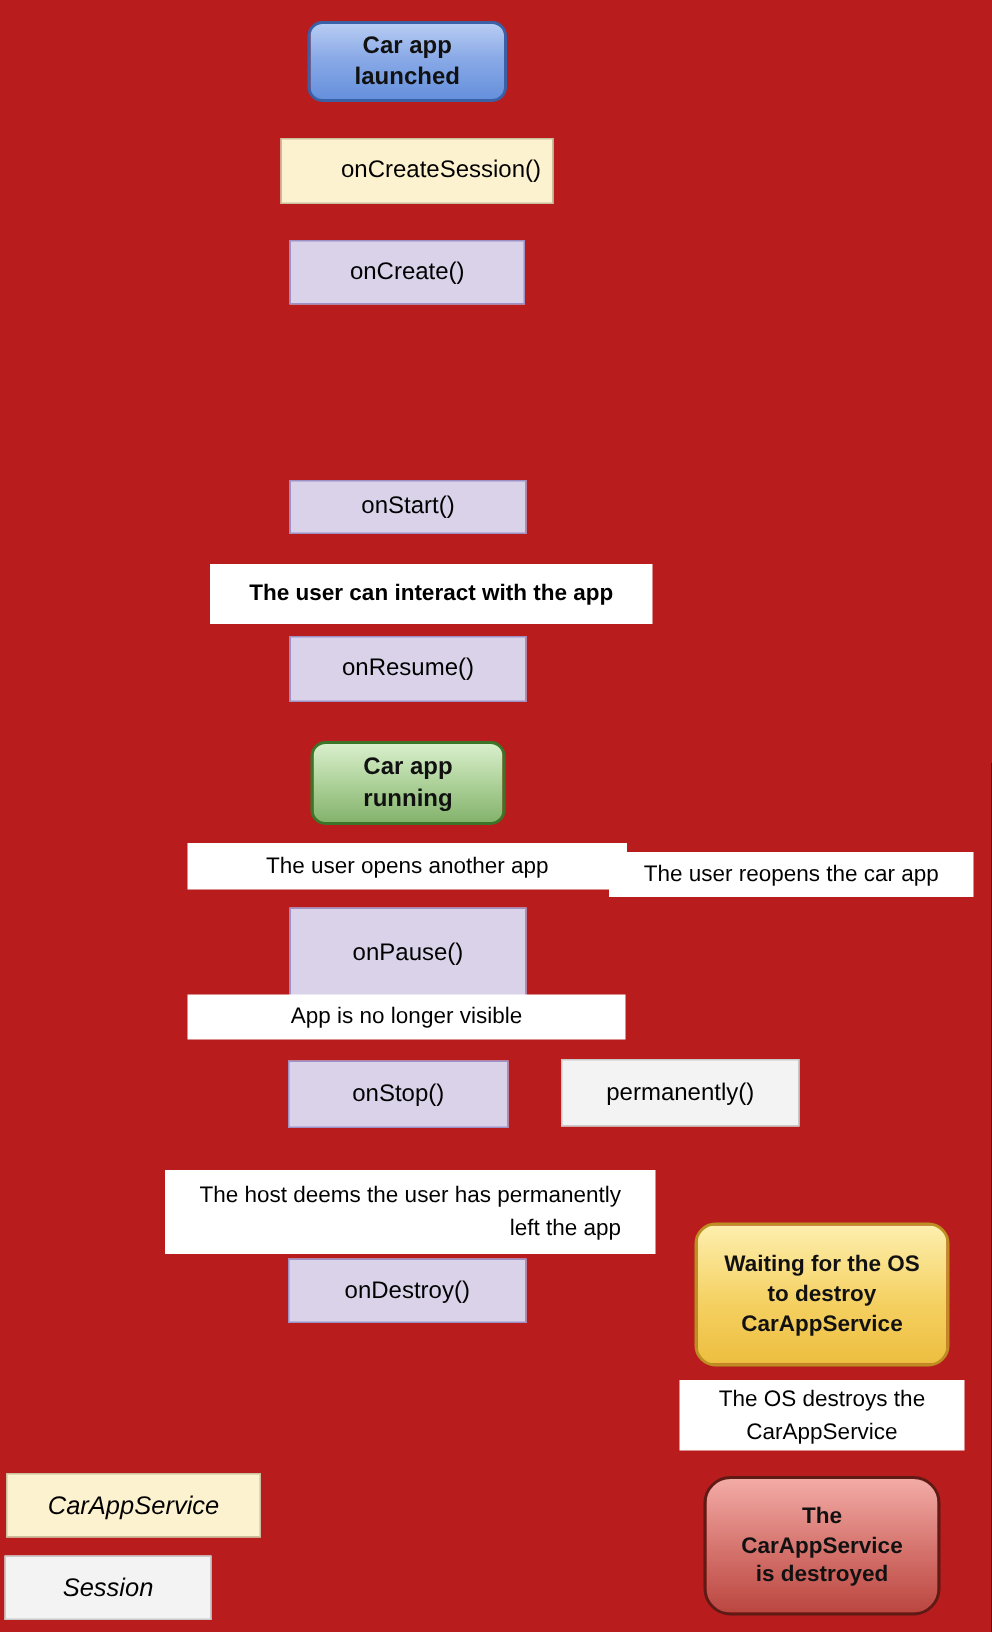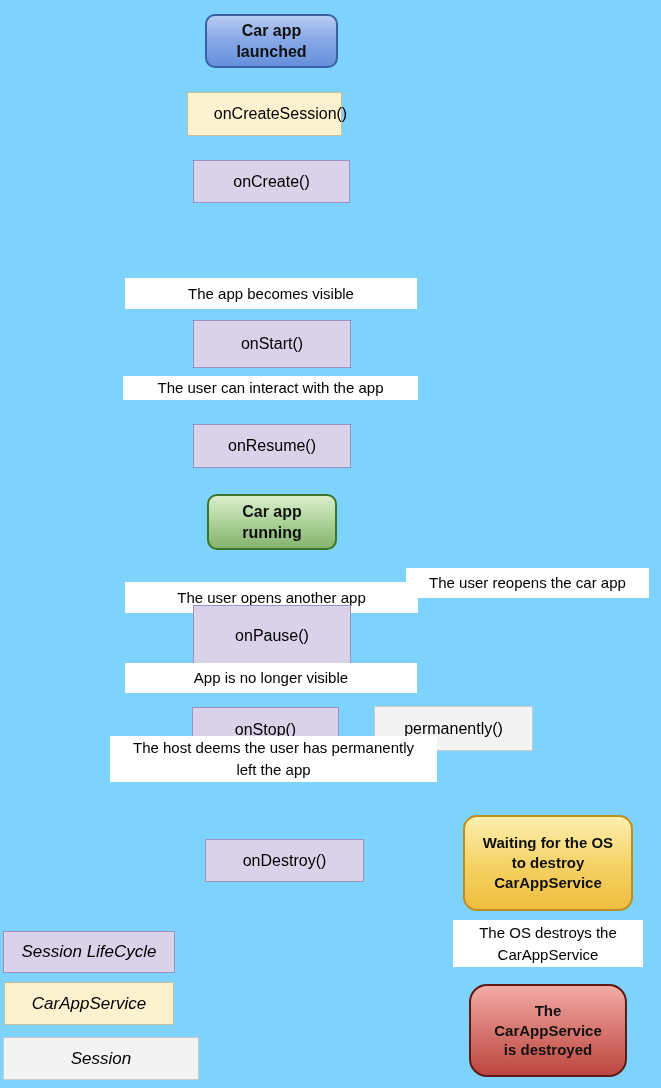--- a/index.html
+++ b/index.html
@@ -1,18 +1,18 @@
 <!DOCTYPE html>
 <html><head>
 <meta charset="utf-8">
 <style>
   html,body { margin:0; padding:0; background:#000; }
   .canvas {
     position:relative; width:661px; height:1088px;
-    background:#7dd3fc; overflow:hidden;
+    background:#b91c1c; overflow:hidden;
     font-family:"Liberation Sans", sans-serif;
     color:#000;
   }
   .node {
     position:absolute; box-sizing:border-box;
     display:flex; align-items:center; justify-content:center;
     text-align:center; white-space:pre-line;
   }
   
   .lifecycle { background:#d9d2e9; border:1px solid #9e91c5; font-size:16px; }
@@ -42,63 +42,61 @@
   .legend-box { font-style:italic; font-size:17px; }
 </style>
 </head>
 <body>
 
 <div class="canvas">
 
   <div class="node state state-blue" style="left:205px; top:14px;  width:133px; height:54px;">Car app
 launched</div>
 
-  <div class="node service" style="left:187px; top:92px;  width:155px; height:44px;padding-left:32px;">onCreateSession()</div>
+  <div class="node service" style="left:187px; top:92px;  width:182px; height:44px;padding-left:32px;">onCreateSession()</div>
 
   <div class="node lifecycle" style="left:193px; top:160px; width:157px; height:43px;">onCreate()</div>
 
 
-  <div class="node note" style="left:125px; top:278px; width:292px; height:31px;">The app becomes visible</div>
 
-  <div class="node lifecycle" style="left:193px; top:320px; width:158px; height:48px;">onStart()</div>
+  <div class="node lifecycle" style="left:193px; top:320px; width:158px; height:36px;">onStart()</div>
 
-  <div class="node note" style="left:123px; top:376px; width:295px; height:24px;">The user can interact with the app</div>
+  <div class="node note" style="left:140px; top:376px; width:295px; height:40px;font-weight:bold;">The user can interact with the app</div>
 
   <div class="node lifecycle" style="left:193px; top:424px; width:158px; height:44px;">onResume()</div>
 
   <div class="node state state-green" style="left:207px; top:494px; width:130px; height:56px;">Car app
 running</div>
 
-  <div class="node note" style="left:125px; top:582px; width:293px; height:31px;">The user opens another app</div>
+  <div class="node note" style="left:125px; top:562px; width:293px; height:31px;">The user opens another app</div>
 
   <div class="node note" style="left:406px; top:568px; width:243px; height:30px;">The user reopens the car app</div>
 
   <div class="node lifecycle" style="left:193px; top:605px; width:158px; height:61px;">onPause()</div>
 
   <div class="node note" style="left:125px; top:663px; width:292px; height:30px;">App is no longer visible</div>
 
   <div class="node lifecycle" style="left:192px; top:707px; width:147px; height:45px;">onStop()</div>
 
   <div class="node session" style="left:374px; top:706px; width:159px; height:45px;">permanently()</div>
 
-  <div class="node note" style="left:110px; top:736px; width:327px; height:46px;">The host deems the user has permanently
+  <div class="node note" style="left:110px; top:780px; width:327px; height:56px;text-align:right;">The host deems the user has permanently
 left the app</div>
 
-  <div class="node lifecycle" style="left:205px; top:839px; width:159px; height:43px;">onDestroy()</div>
+  <div class="node lifecycle" style="left:192px; top:839px; width:159px; height:43px;">onDestroy()</div>
 
   <div class="node state state-yellow" style="left:463px; top:815px; width:170px; height:96px;">Waiting for the OS
 to destroy
 CarAppService</div>
 
   <div class="node note" style="left:453px; top:920px; width:190px; height:47px;">The OS destroys the
 CarAppService</div>
 
   <div class="node state state-red" style="left:469px; top:984px; width:158px; height:93px;">The
 CarAppService
 is destroyed</div>
 
-  <div class="node lifecycle legend-box" style="left:3px; top:931px; width:172px; height:42px;">Session LifeCycle</div>
 
   <div class="node service legend-box" style="left:4px; top:982px; width:170px; height:43px;">CarAppService</div>
 
-  <div class="node session legend-box" style="left:3px; top:1037px; width:196px; height:43px;">Session</div>
+  <div class="node session legend-box" style="left:3px; top:1037px; width:138px; height:43px;">Session</div>
 
 </div>
 
 </body></html>

